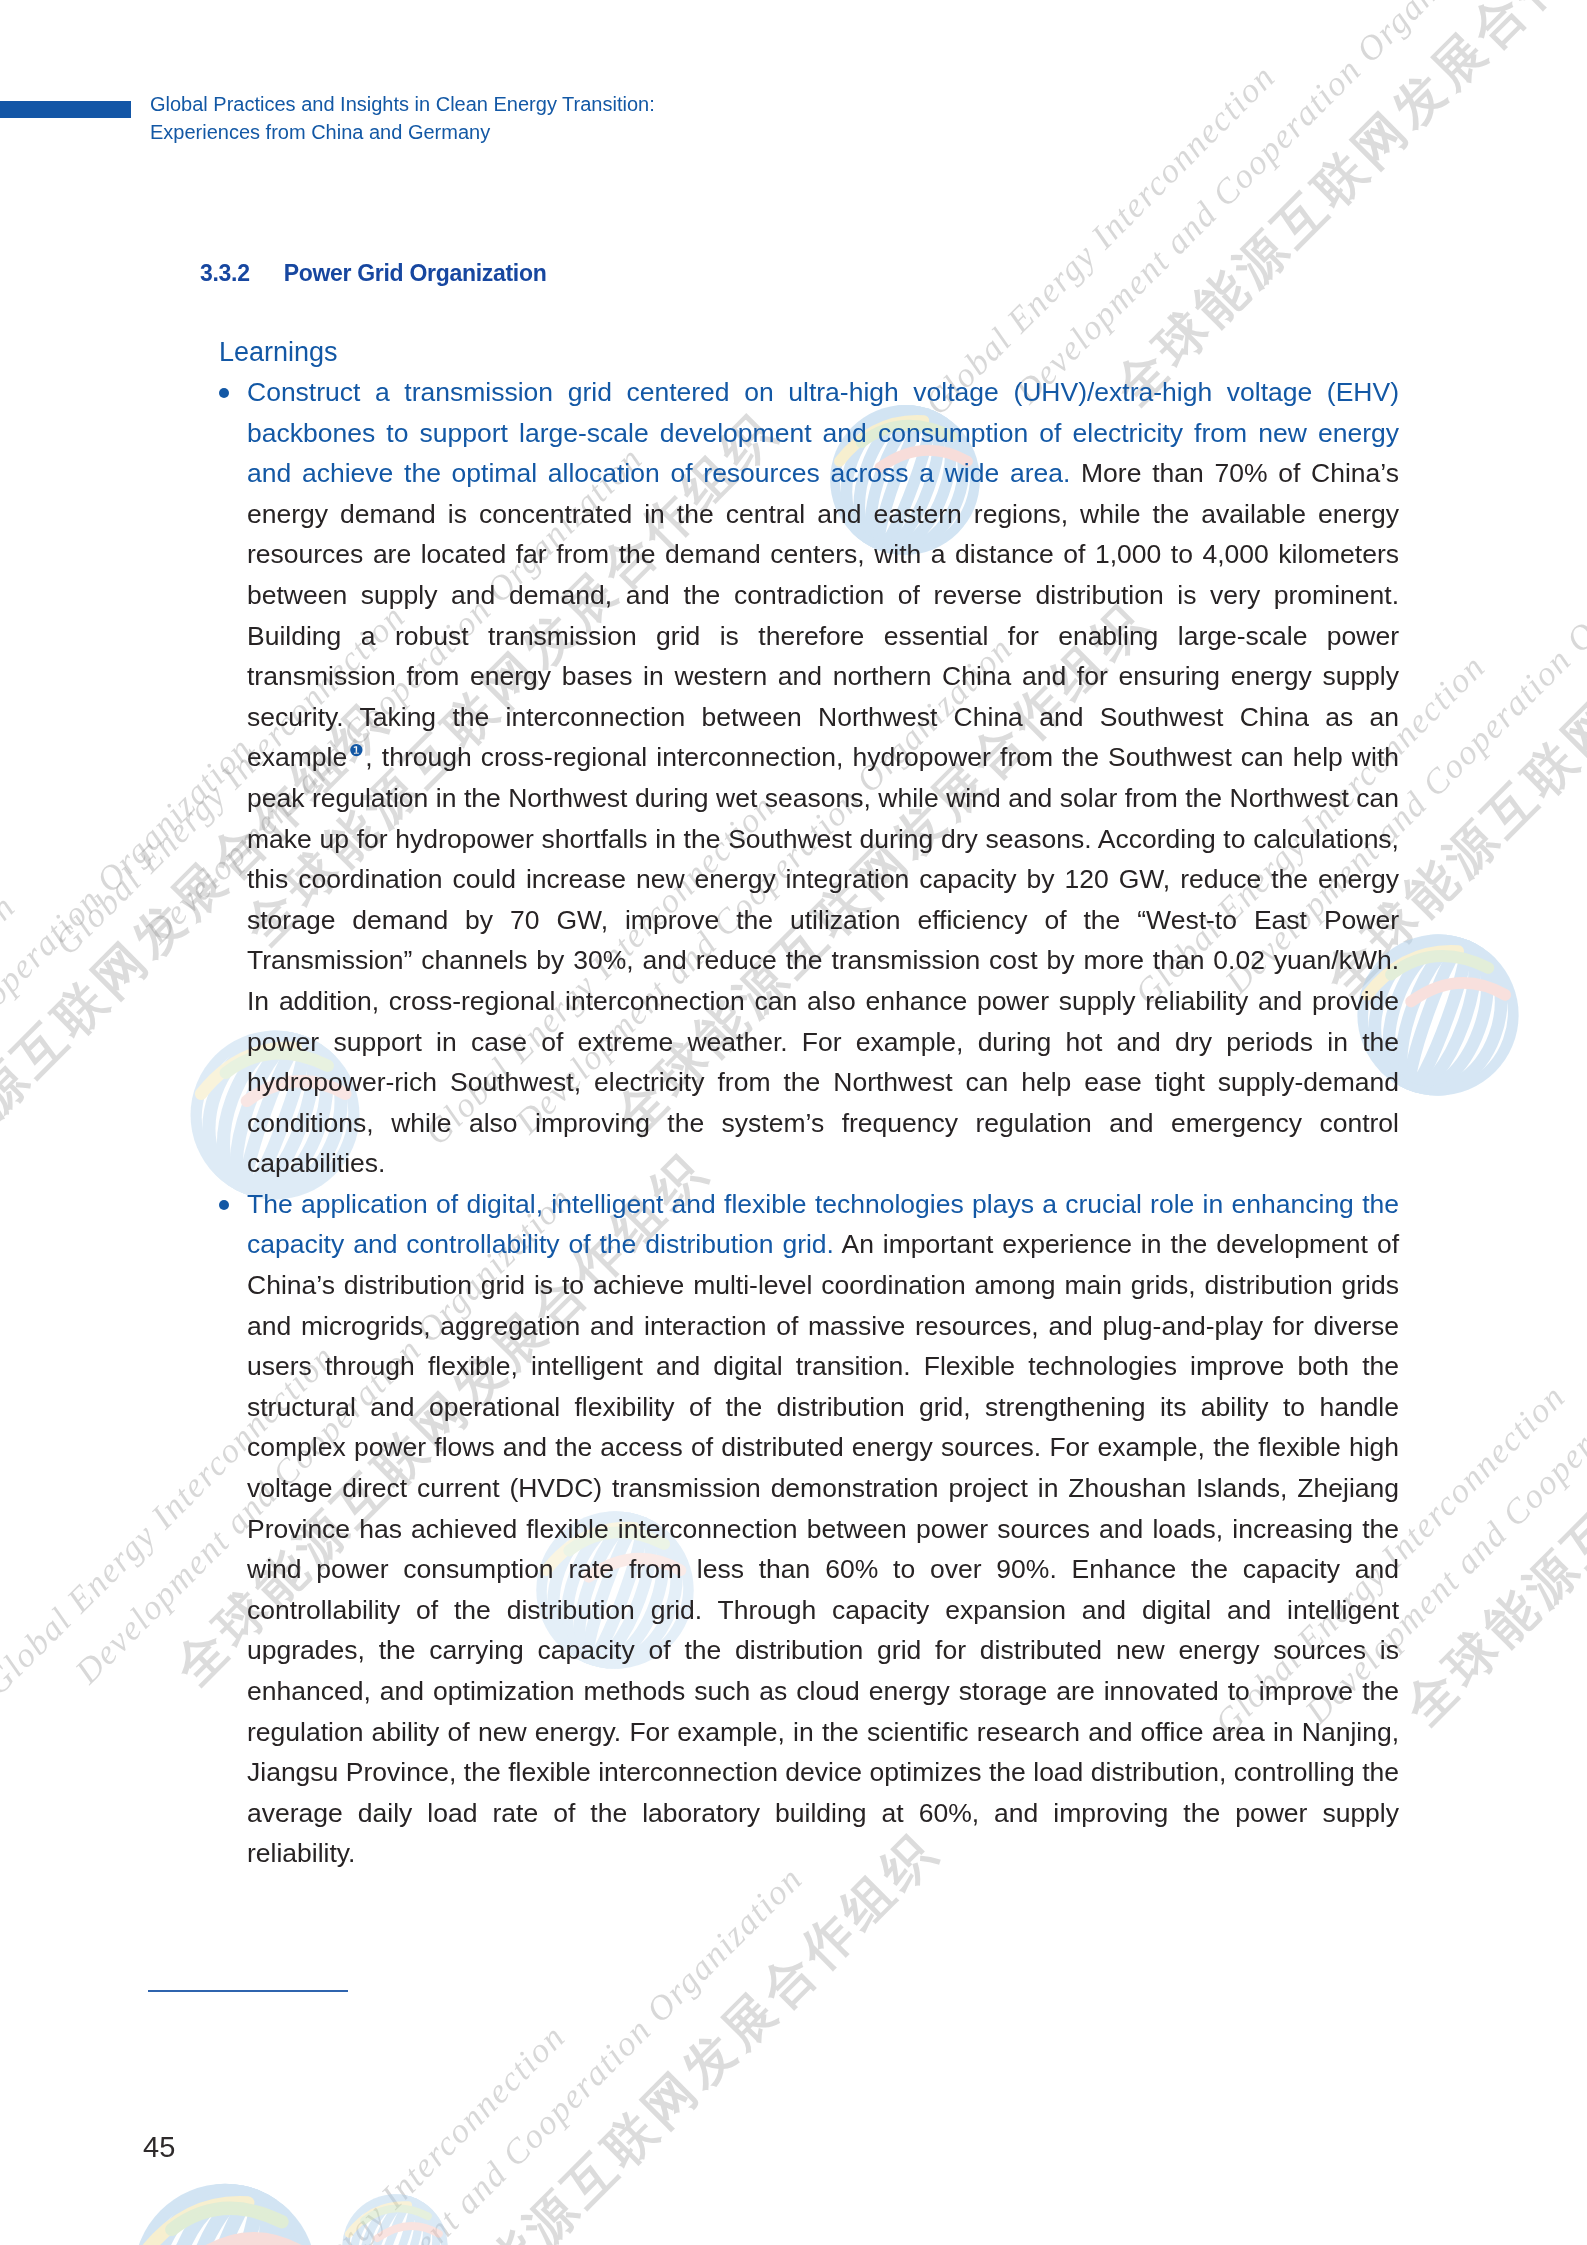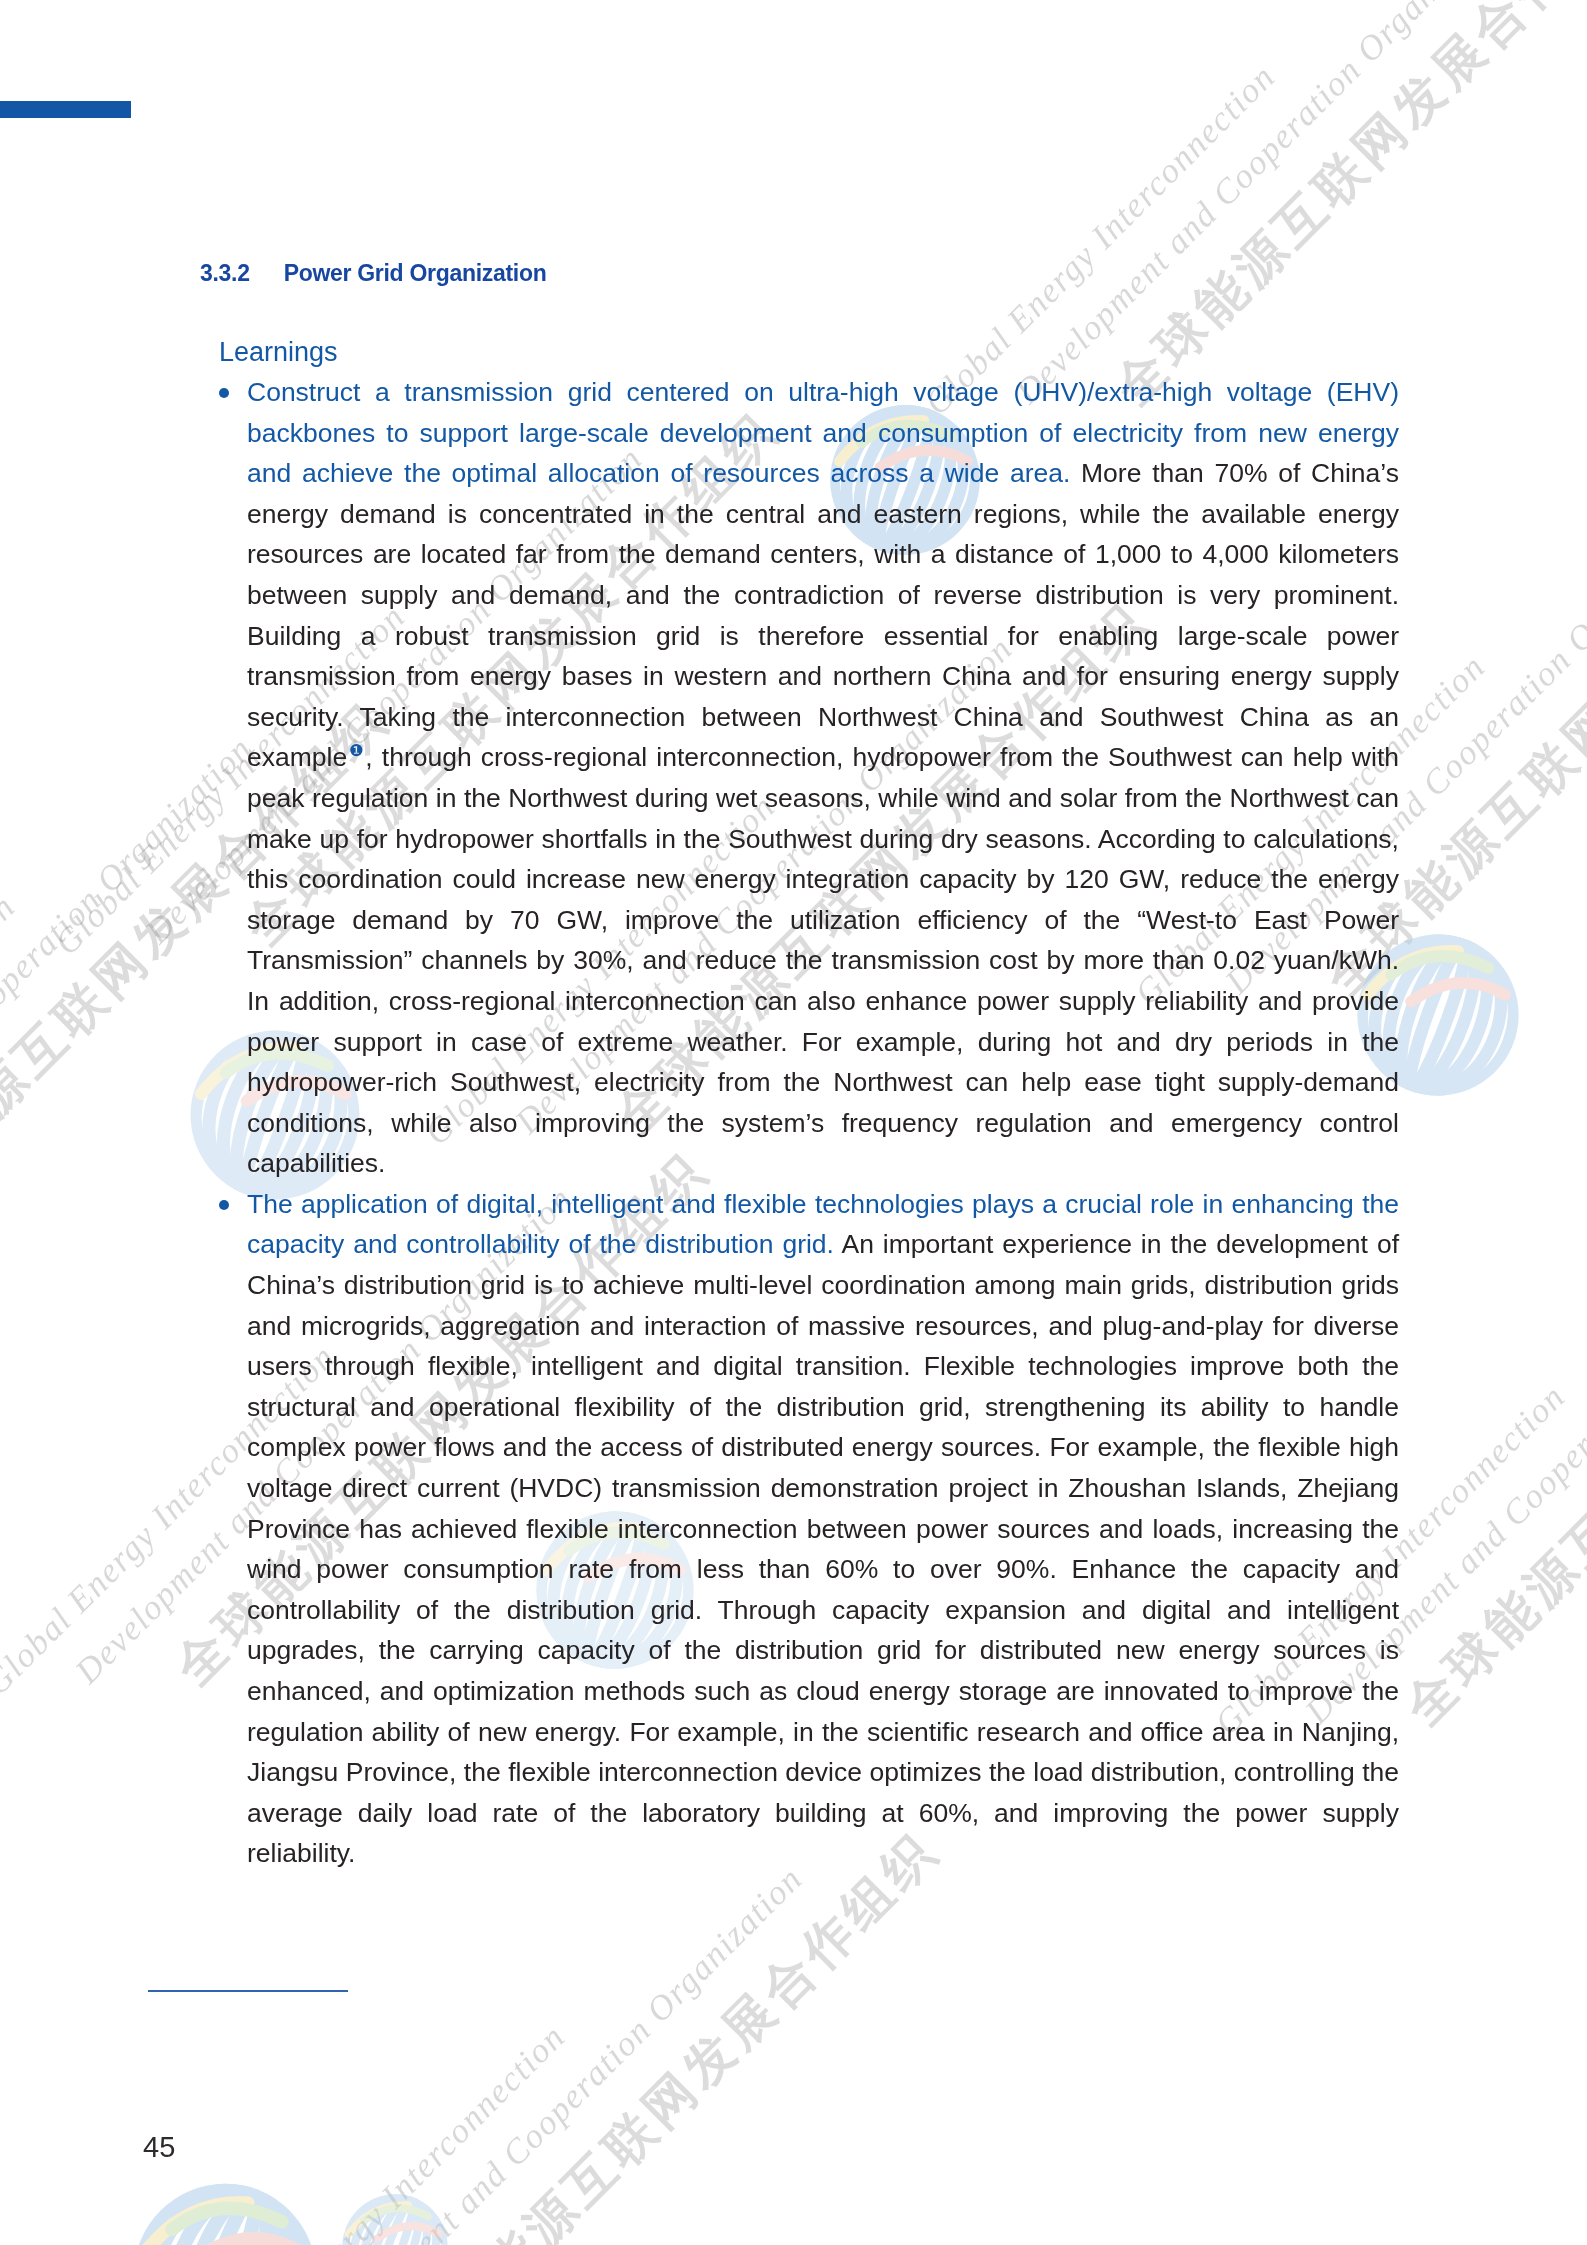--- a/index.html
+++ b/index.html
@@ -185,20 +185,24 @@
 <svg class="globe" viewBox="0 0 100 100" style="left:130px;  top:2180px; width:190px; height:190px; opacity:.55">
     <use href="#globe-sym"></use>
   </svg>
 <svg class="globe" viewBox="0 0 100 100" style="left:340px;  top:2192px; width:110px; height:110px; opacity:.45">
     <use href="#globe-sym"></use>
   </svg>
 
 <div class="content">
 
   <div class="header-bar"></div>
+  <div class="header-text">
+    <div>Global Practices and Insights in Clean Energy Transition:</div>
+    <div>Experiences from China and Germany</div>
+  </div>
 
   <div class="section-heading">
     <span>3.3.2</span>
     <span>Power Grid Organization</span>
   </div>
 
   <div class="learnings">Learnings</div>
 
   <ul class="bullets">
     <li>

